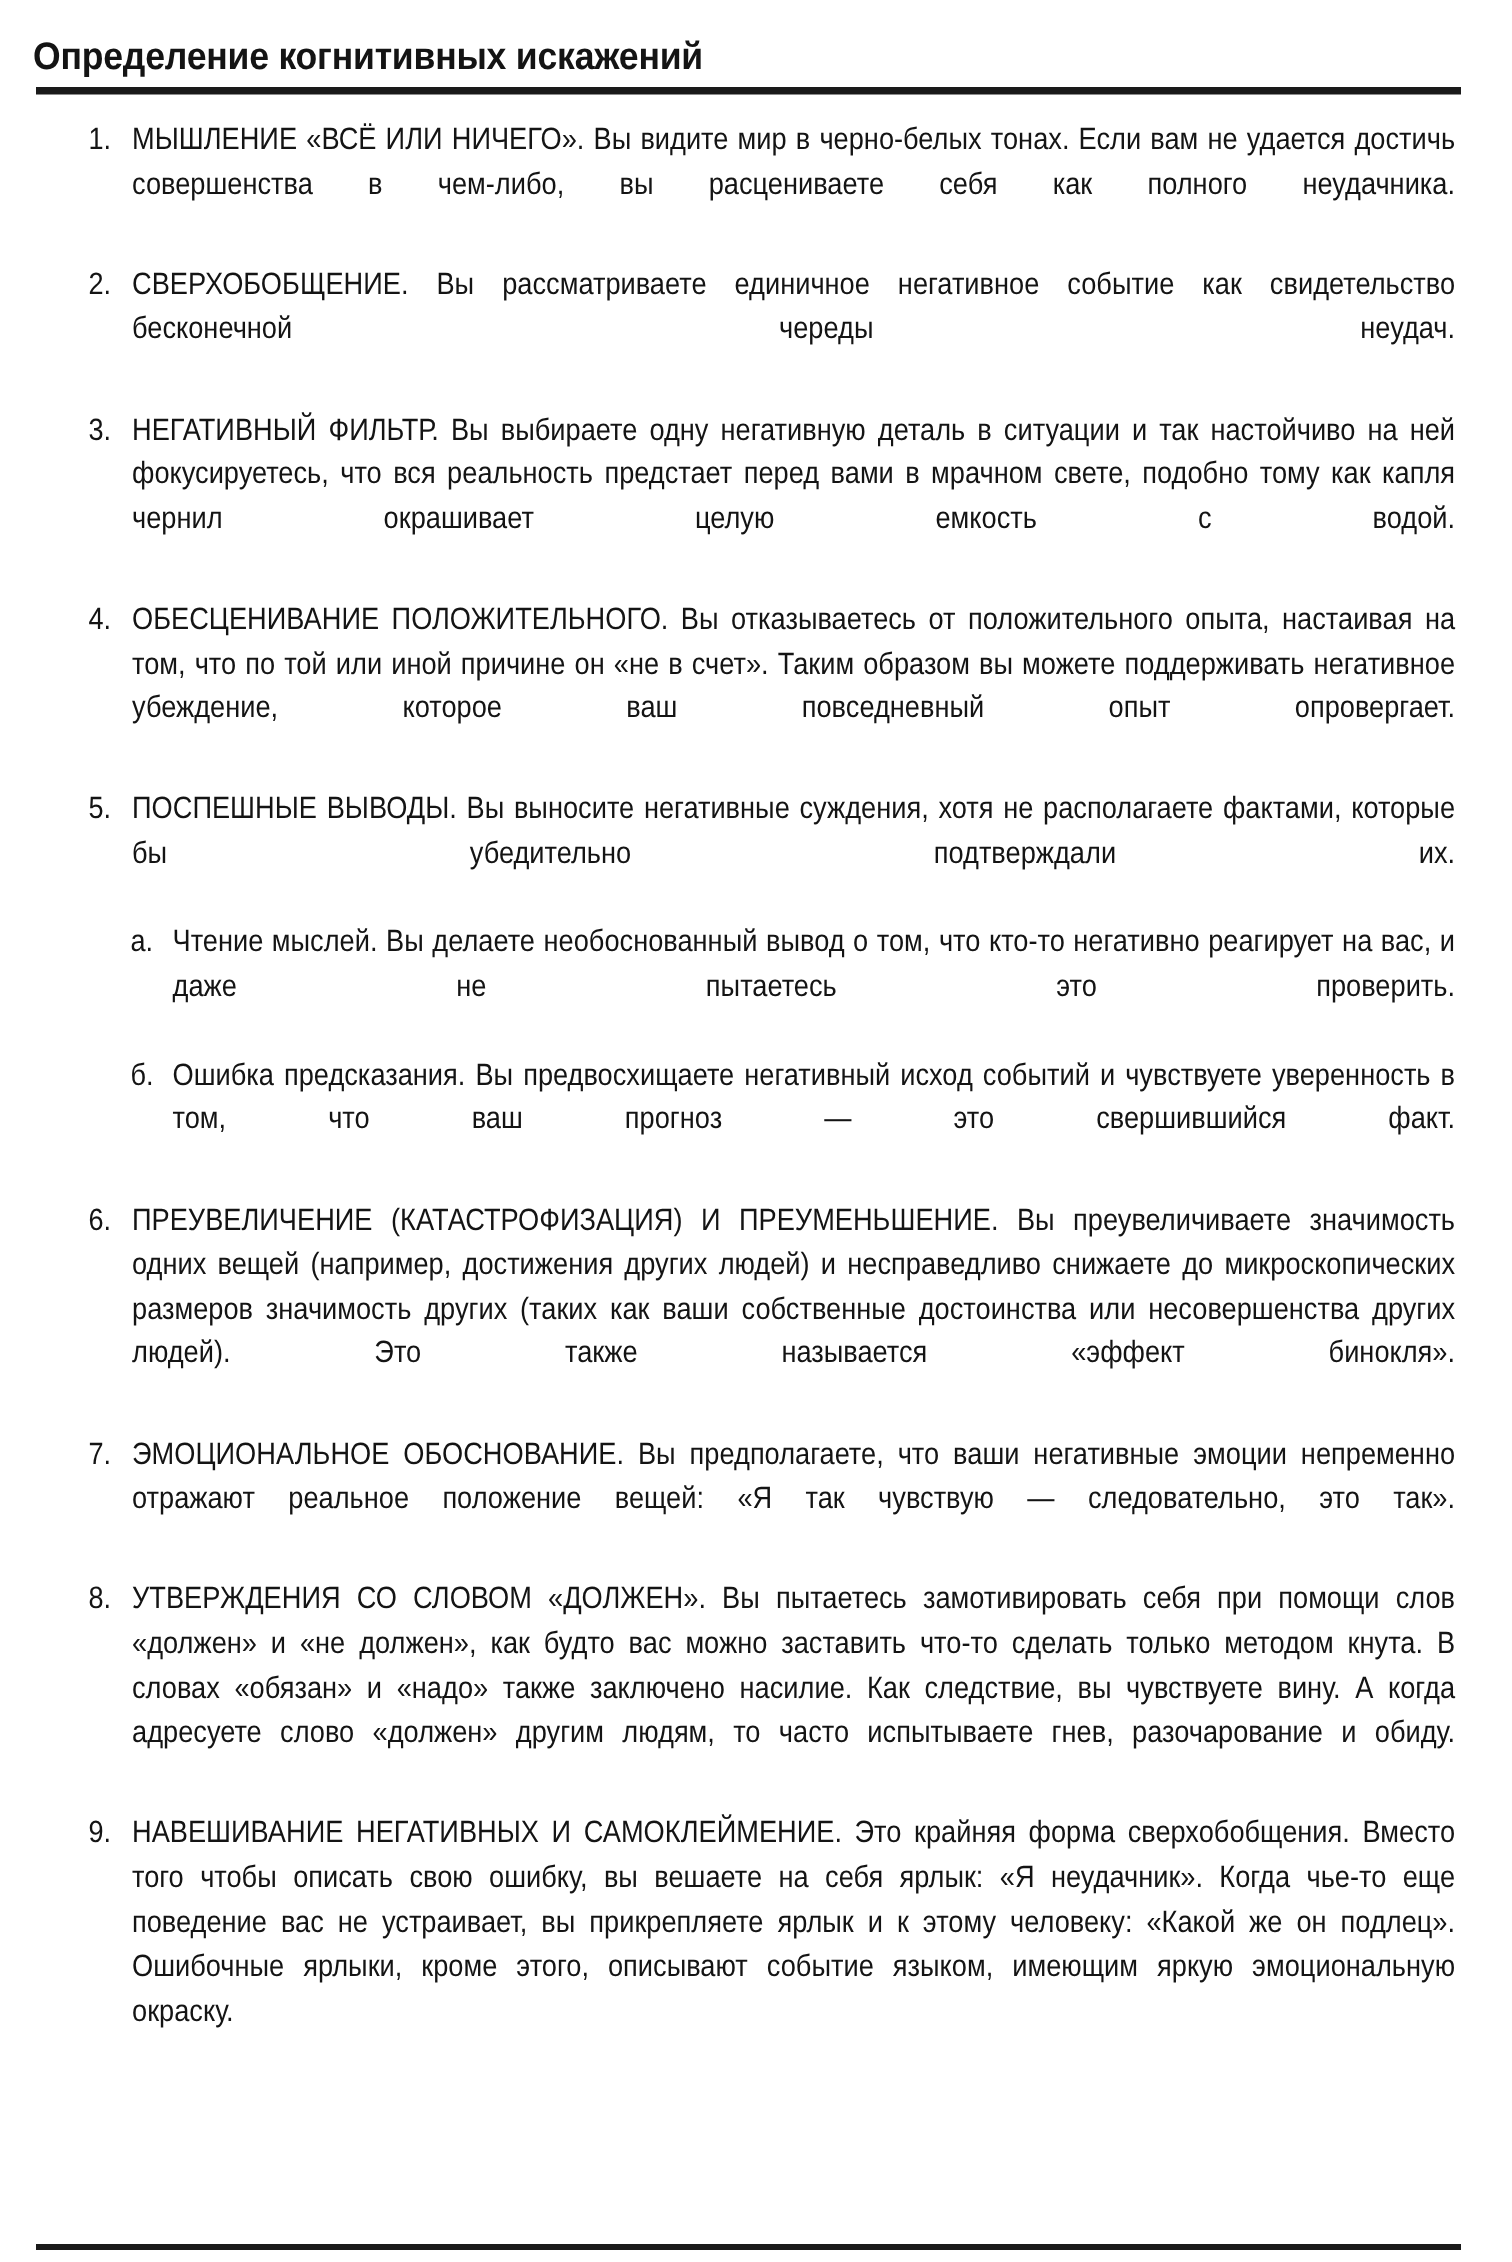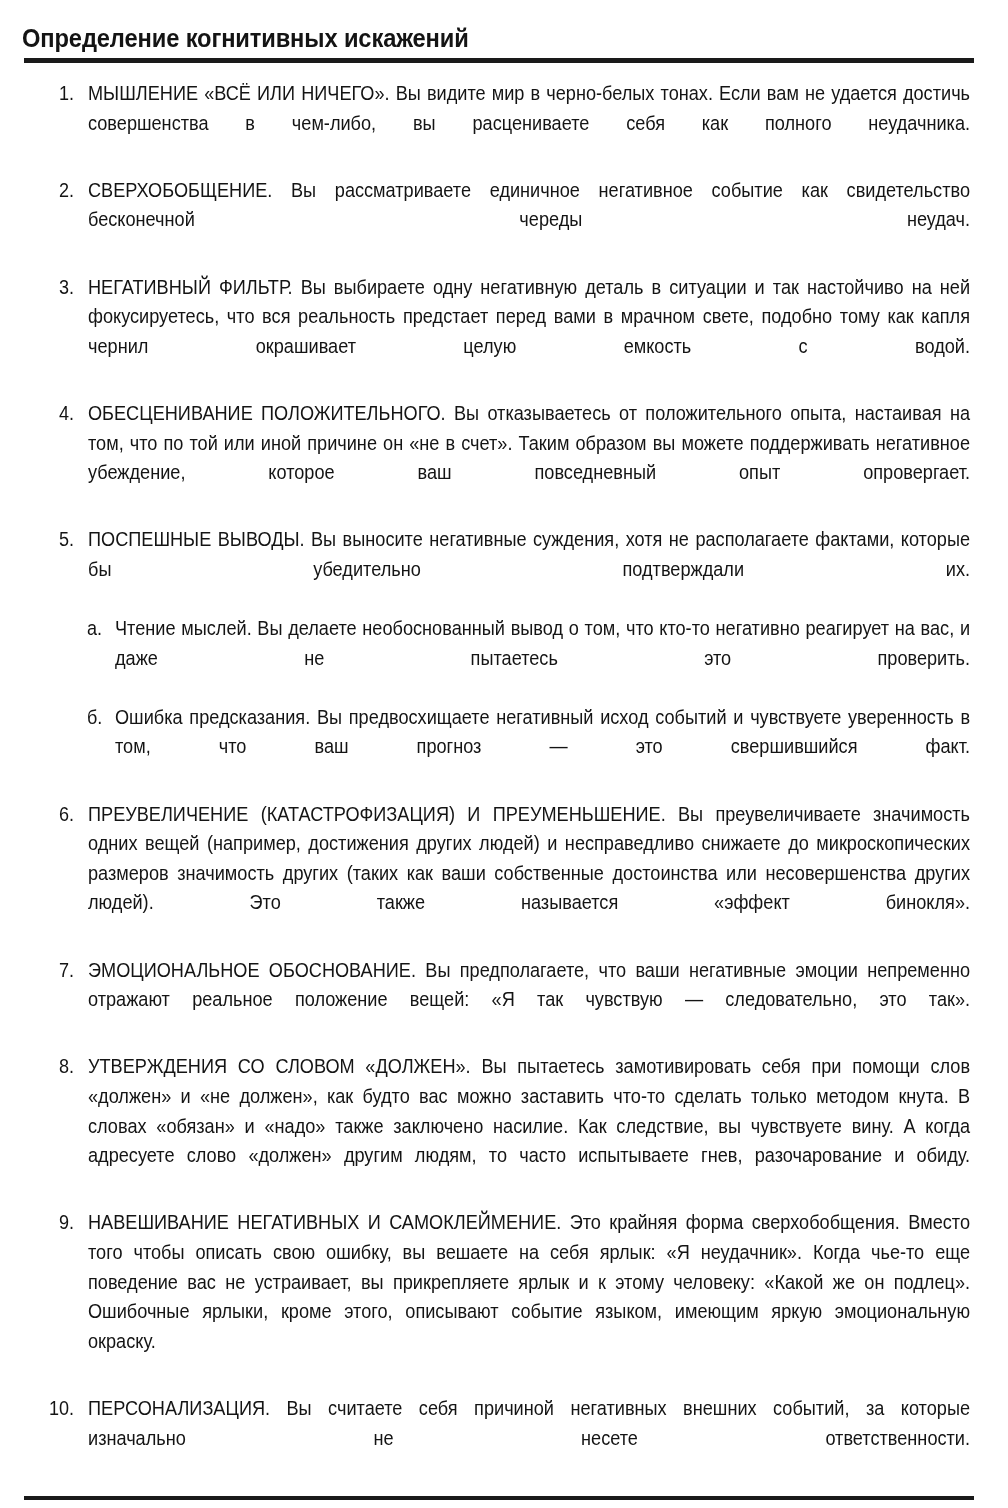--- a/index.html
+++ b/index.html
@@ -186,21 +186,17 @@
         <div class="item-body">ЭМОЦИОНАЛЬНОЕ ОБОСНОВАНИЕ. Вы предполагаете, что ваши негативные эмоции непременно отражают реальное положение вещей: «Я так чувствую — следовательно, это так».</div>
       </div>
       <div class="list-item">
         <span class="item-number">8.</span>
         <div class="item-body">УТВЕРЖДЕНИЯ СО СЛОВОМ «ДОЛЖЕН». Вы пытаетесь замотивировать себя при помощи слов «должен» и «не должен», как будто вас можно заставить что-то сделать только методом кнута. В словах «обязан» и «надо» также заключено насилие. Как следствие, вы чувствуете вину. А когда адресуете слово «должен» другим людям, то часто испытываете гнев, разочарование и обиду.</div>
       </div>
       <div class="list-item">
         <span class="item-number">9.</span>
         <div class="item-body">НАВЕШИВАНИЕ НЕГАТИВНЫХ И САМОКЛЕЙМЕНИЕ. Это крайняя форма сверхобобщения. Вместо того чтобы описать свою ошибку, вы вешаете на себя ярлык: «Я неудачник». Когда чье-то еще поведение вас не устраивает, вы прикрепляете ярлык и к этому человеку: «Какой же он подлец». Ошибочные ярлыки, кроме этого, описывают событие языком, имеющим яркую эмоциональную окраску.</div>
       </div>
-      <div class="list-item">
-        <span class="item-number">10.</span>
-        <div class="item-body">ПЕРСОНАЛИЗАЦИЯ. Вы считаете себя причиной негативных внешних событий, за которые изначально не несете ответственности.</div>
-      </div>
     </div>
 
   <div class="rule rule-bottom"></div>
 
 </div>
 
 </body></html>

